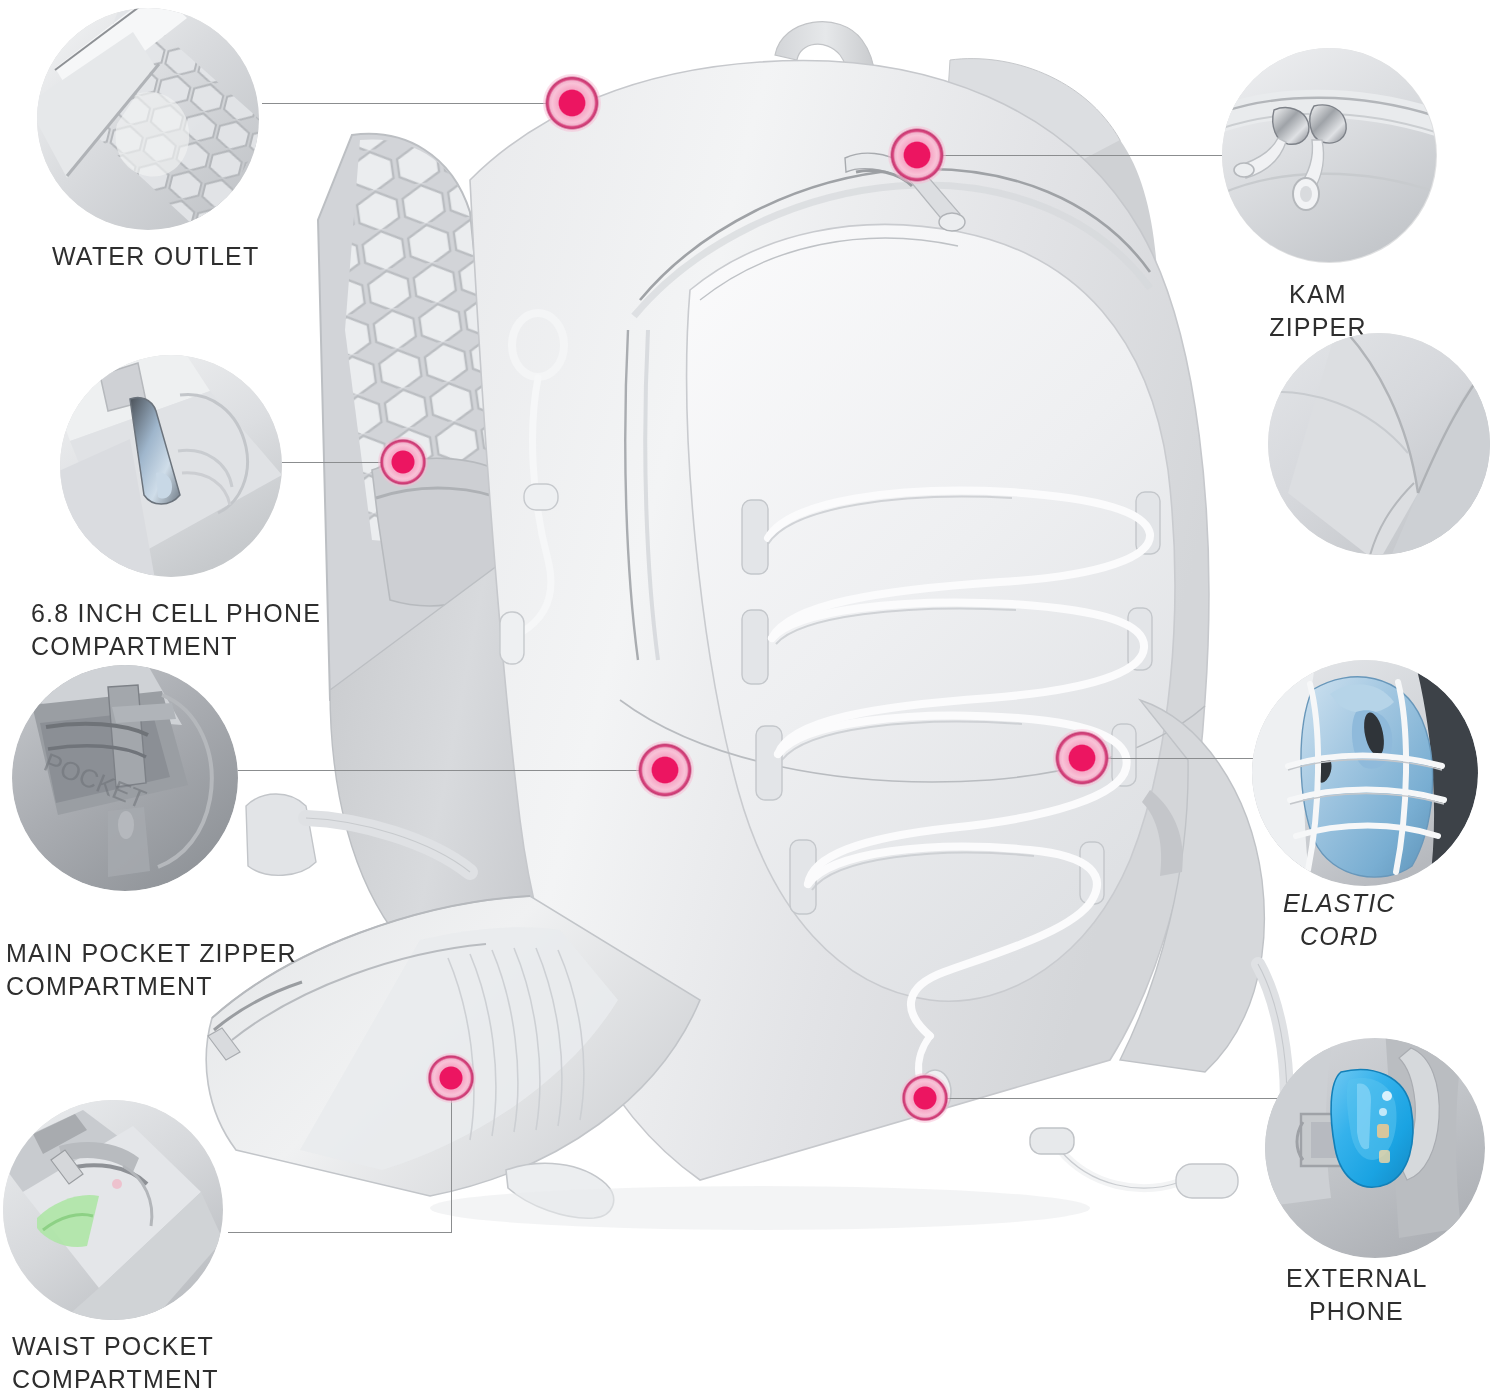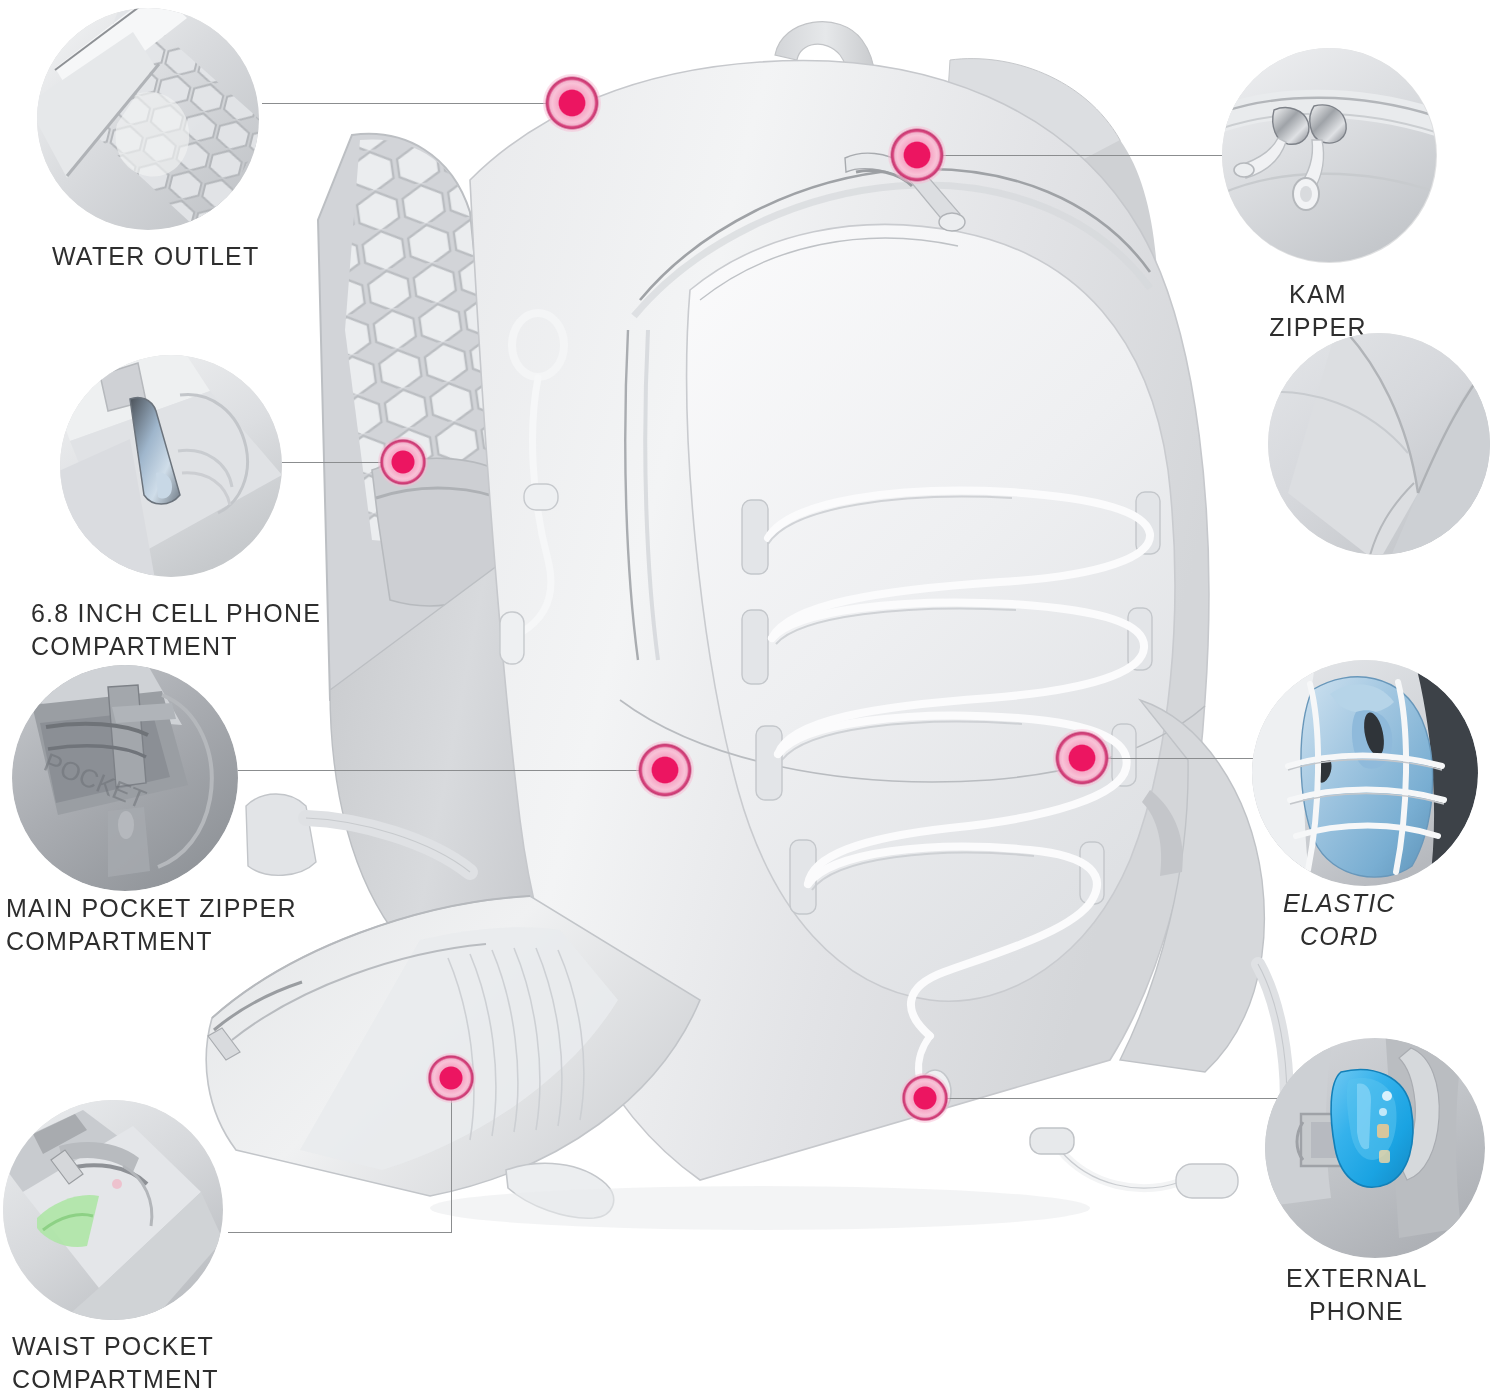--- a/index.html
+++ b/index.html
@@ -340,21 +340,21 @@
         <path d="M100,42 L160,38 L164,54 L104,58 Z" fill="#b0b4b9"></path>
         <path d="M34,62 C70,56 112,58 136,70" fill="none" stroke="#6f7378" stroke-width="4"></path>
         <path d="M36,84 C72,78 112,80 134,92" fill="none" stroke="#70747a" stroke-width="3.4"></path>
         <text x="30" y="104" font-family="'Liberation Sans',sans-serif" font-size="26" fill="#6d7177" opacity="0.55" transform="rotate(22 30 104)">POCKET</text>
         <path d="M150,30 C186,44 206,88 198,134 C192,168 172,192 146,202" fill="none" stroke="#b5b8bc" stroke-width="4"></path>
         <ellipse cx="114" cy="160" rx="8" ry="14" fill="#f0f1f3"></ellipse>
         <path d="M96,146 L132,142 L138,206 L96,212 Z" fill="#a6aaaf" opacity="0.8"></path>
       </g>
     </svg>
   </div>
-  <div class="callout-label lbl-left" style="left:6px; top:892px;">MAIN POCKET ZIPPER
+  <div class="callout-label lbl-left" style="left:6px; top:937px;">MAIN POCKET ZIPPER
 COMPARTMENT</div>
 
   <div class="callout-circle" style="left:3px; top:1100px; width:220px; height:220px;">
     <svg viewBox="0 0 220 220" width="220" height="220">
       <defs>
         <linearGradient id="ws1" x1="0" y1="0" x2="0.7" y2="1">
           <stop offset="0%" stop-color="#eceef0"></stop>
             <stop offset="55%" stop-color="#d6d8db"></stop>
             <stop offset="100%" stop-color="#bcbfc3"></stop>
         </linearGradient>

